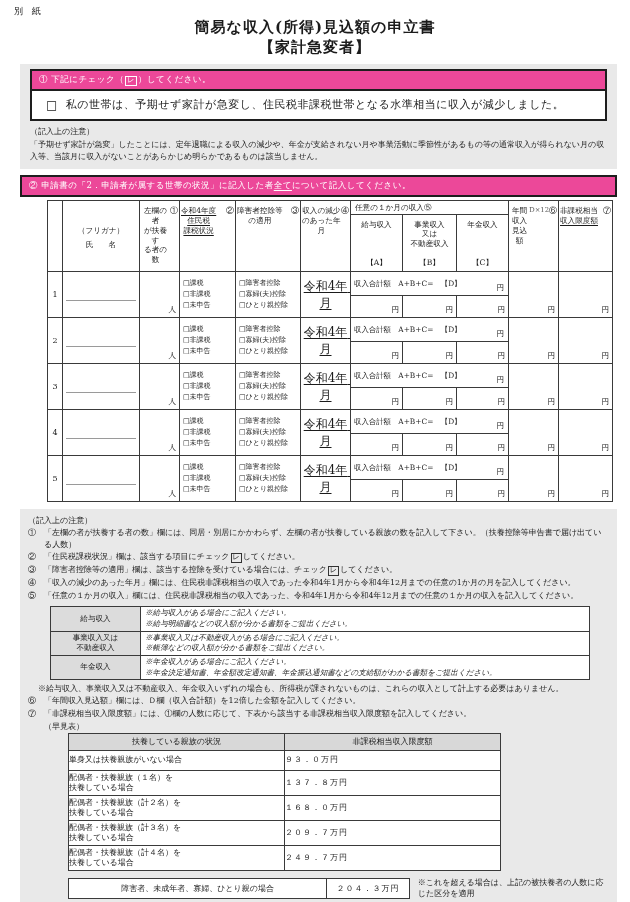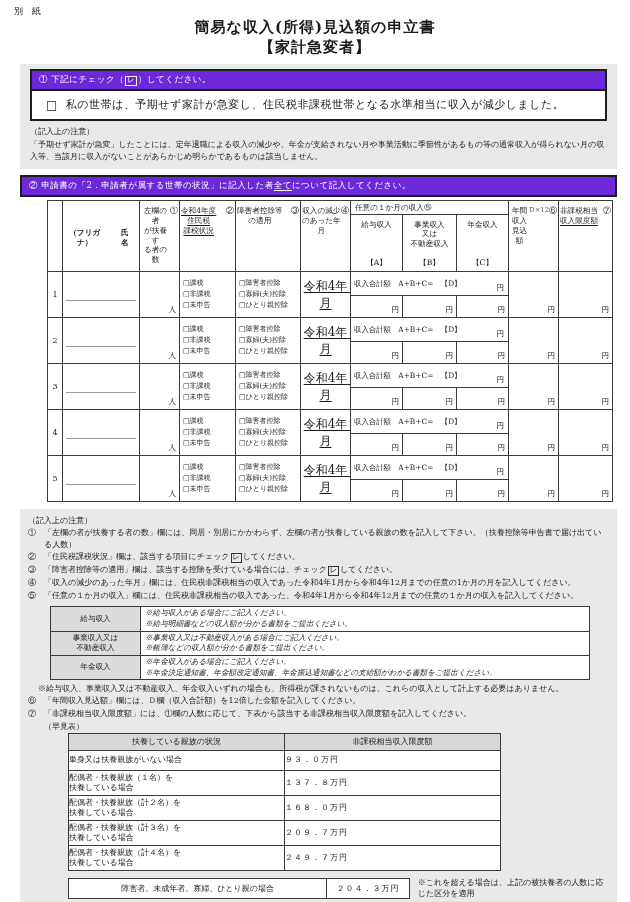--- a/index.html
+++ b/index.html
@@ -14,21 +14,21 @@
   .corner { position:absolute; top:5px; left:14px; font-size:9px; letter-spacing:3px; }
   .title  { text-align:center; padding-top:18px; font-size:15px; font-weight:bold; letter-spacing:1px; }
   .subtitle { text-align:center; font-size:15px; font-weight:bold; letter-spacing:1px; margin-top:1px; }
 
   .band { margin-left:20px; width:597px; background:#e9e9e9; }
   .band1 { margin-top:7px; padding:5px 8px 6px 8px; }
 
   .submit-note { font-size:8px; padding:2px 2px 4px 2px; letter-spacing:.3px; }
 
   .check-box-outer { border:2px solid #1e1e1e; background:#fff; margin:0 2px; }
-  .sec-bar { background:#6d28d9; color:#fff; font-size:8.5px; padding:3px 7px 3px 7px; letter-spacing:.5px; }
+  .sec-bar { background:#ec4899; color:#fff; font-size:8.5px; padding:3px 7px 3px 7px; letter-spacing:.5px; }
   .check-box-outer .sec-bar { border-bottom:2px solid #1e1e1e; }
   .boxed-glyph { display:inline-block; border:1px solid #fff; font-size:7px; line-height:1; padding:0px 1px 1px 1px; margin:0 1px; vertical-align:0px; }
   .boxed-glyph.dark { border-color:#333; color:#1b1b1b; }
   .declaration { display:flex; align-items:center; gap:8px; padding:6px 10px 7px 14px; font-size:11px; letter-spacing:.5px; }
   .declaration .cb { font-size:12px; }
 
   .notes1 { margin-top:5px; padding:0 2px; font-size:8px; line-height:1.5; }
   .notes1 .nt-title { margin-bottom:1px; }
 
   .sec2-bar { margin:6px 4px 0 20px; width:597px; border:2px solid #1e1e1e; }
@@ -37,21 +37,21 @@
   
   table.main { border-collapse:collapse; table-layout:fixed; margin:3px 0 0 47px; width:565px;
                border:1.5px solid #2a2a2a; background:#fff; }
   table.main th, table.main td { border:1px solid #3a3a3a; font-weight:normal; vertical-align:middle; overflow:hidden; }
   table.main thead tr.h1 { height:14px; }
   table.main thead tr.h2 { height:57px; }
   table.main th { font-size:7.6px; text-align:center; line-height:1.3; }
   .pre { white-space:pre-line; }
   .hdr-wrap { display:flex; justify-content:space-between; height:66px; padding:3px 1px 2px 1px; }
   .hdr-wrap .circ { font-size:8px; }
-  .hdr-name { display:flex; flex-direction:row; gap:4px; padding-top:4px;font-weight:bold; }
+  .hdr-name { display:flex; flex-direction:column; gap:4px; padding-top:4px; }
   .grp-h { text-align:left !important; padding-left:4px; font-size:7.6px; }
   .code-h { display:flex; flex-direction:column; justify-content:space-between; height:53px; padding:3px 1px 2px 1px; }
 
   table.main tbody tr.t { height:24px; }
   table.main tbody tr.b { height:22px; }
   td.rownum { text-align:center; font-size:8px; }
   td.namecell { vertical-align:top; }
   .furiline { height:13px; border-bottom:0.7px solid #9a9a9a; margin:0 3px; }
   td.person { position:relative; }
   td.person .unit { position:absolute; right:3px; bottom:2px; font-size:7.6px; }

